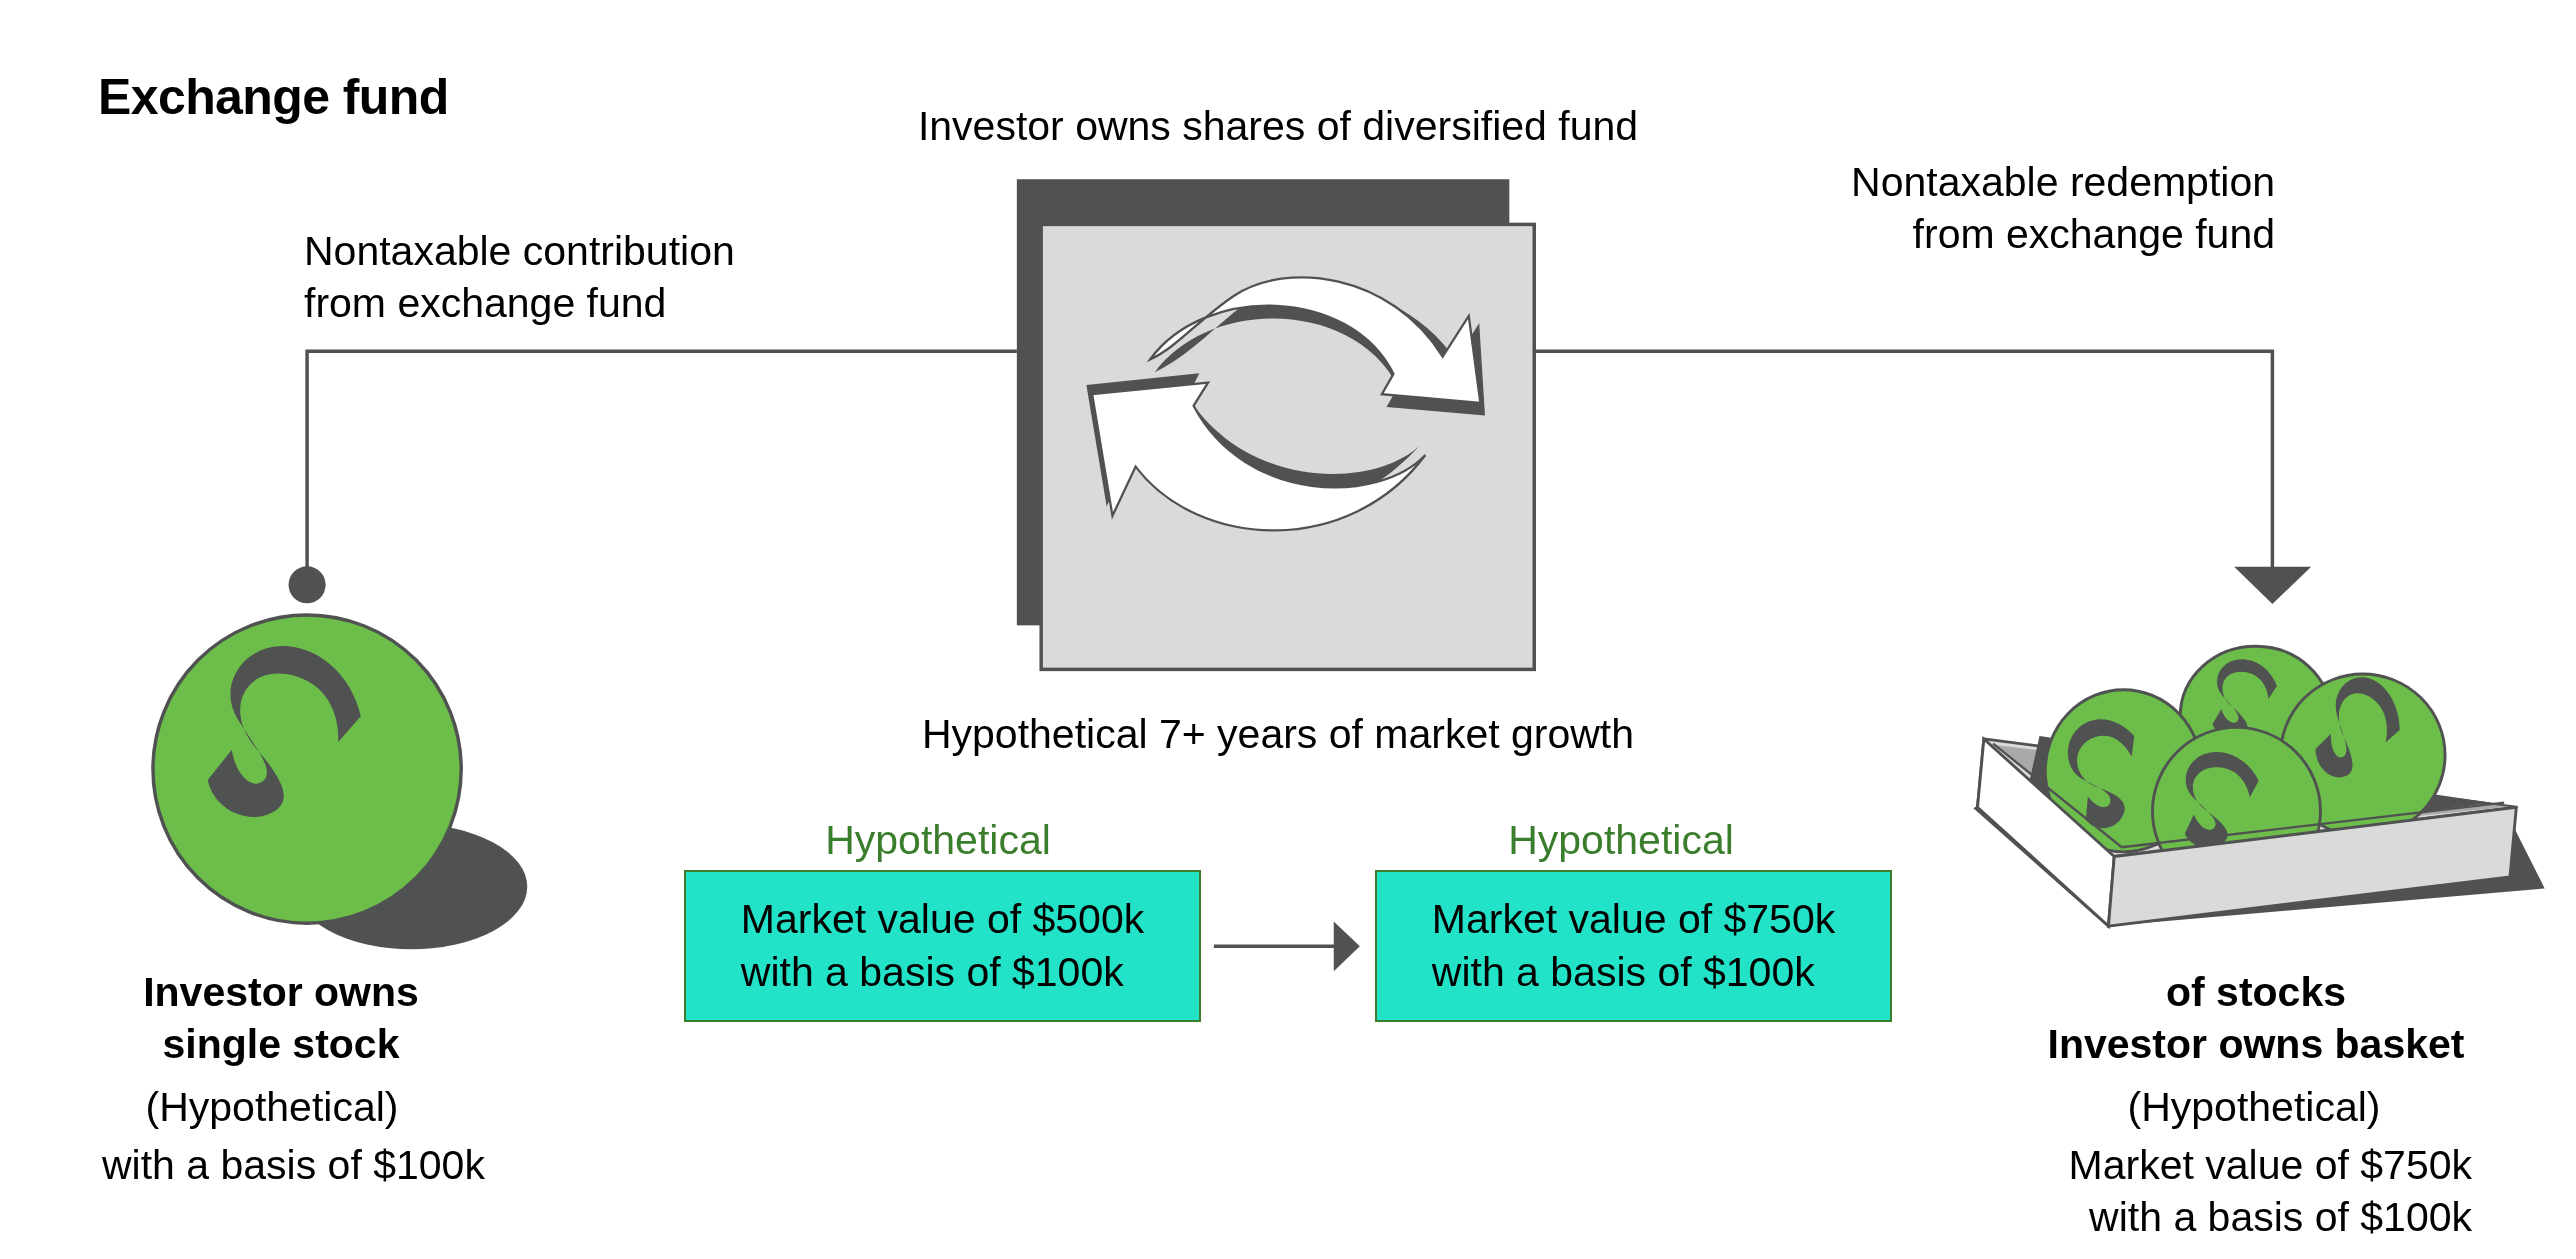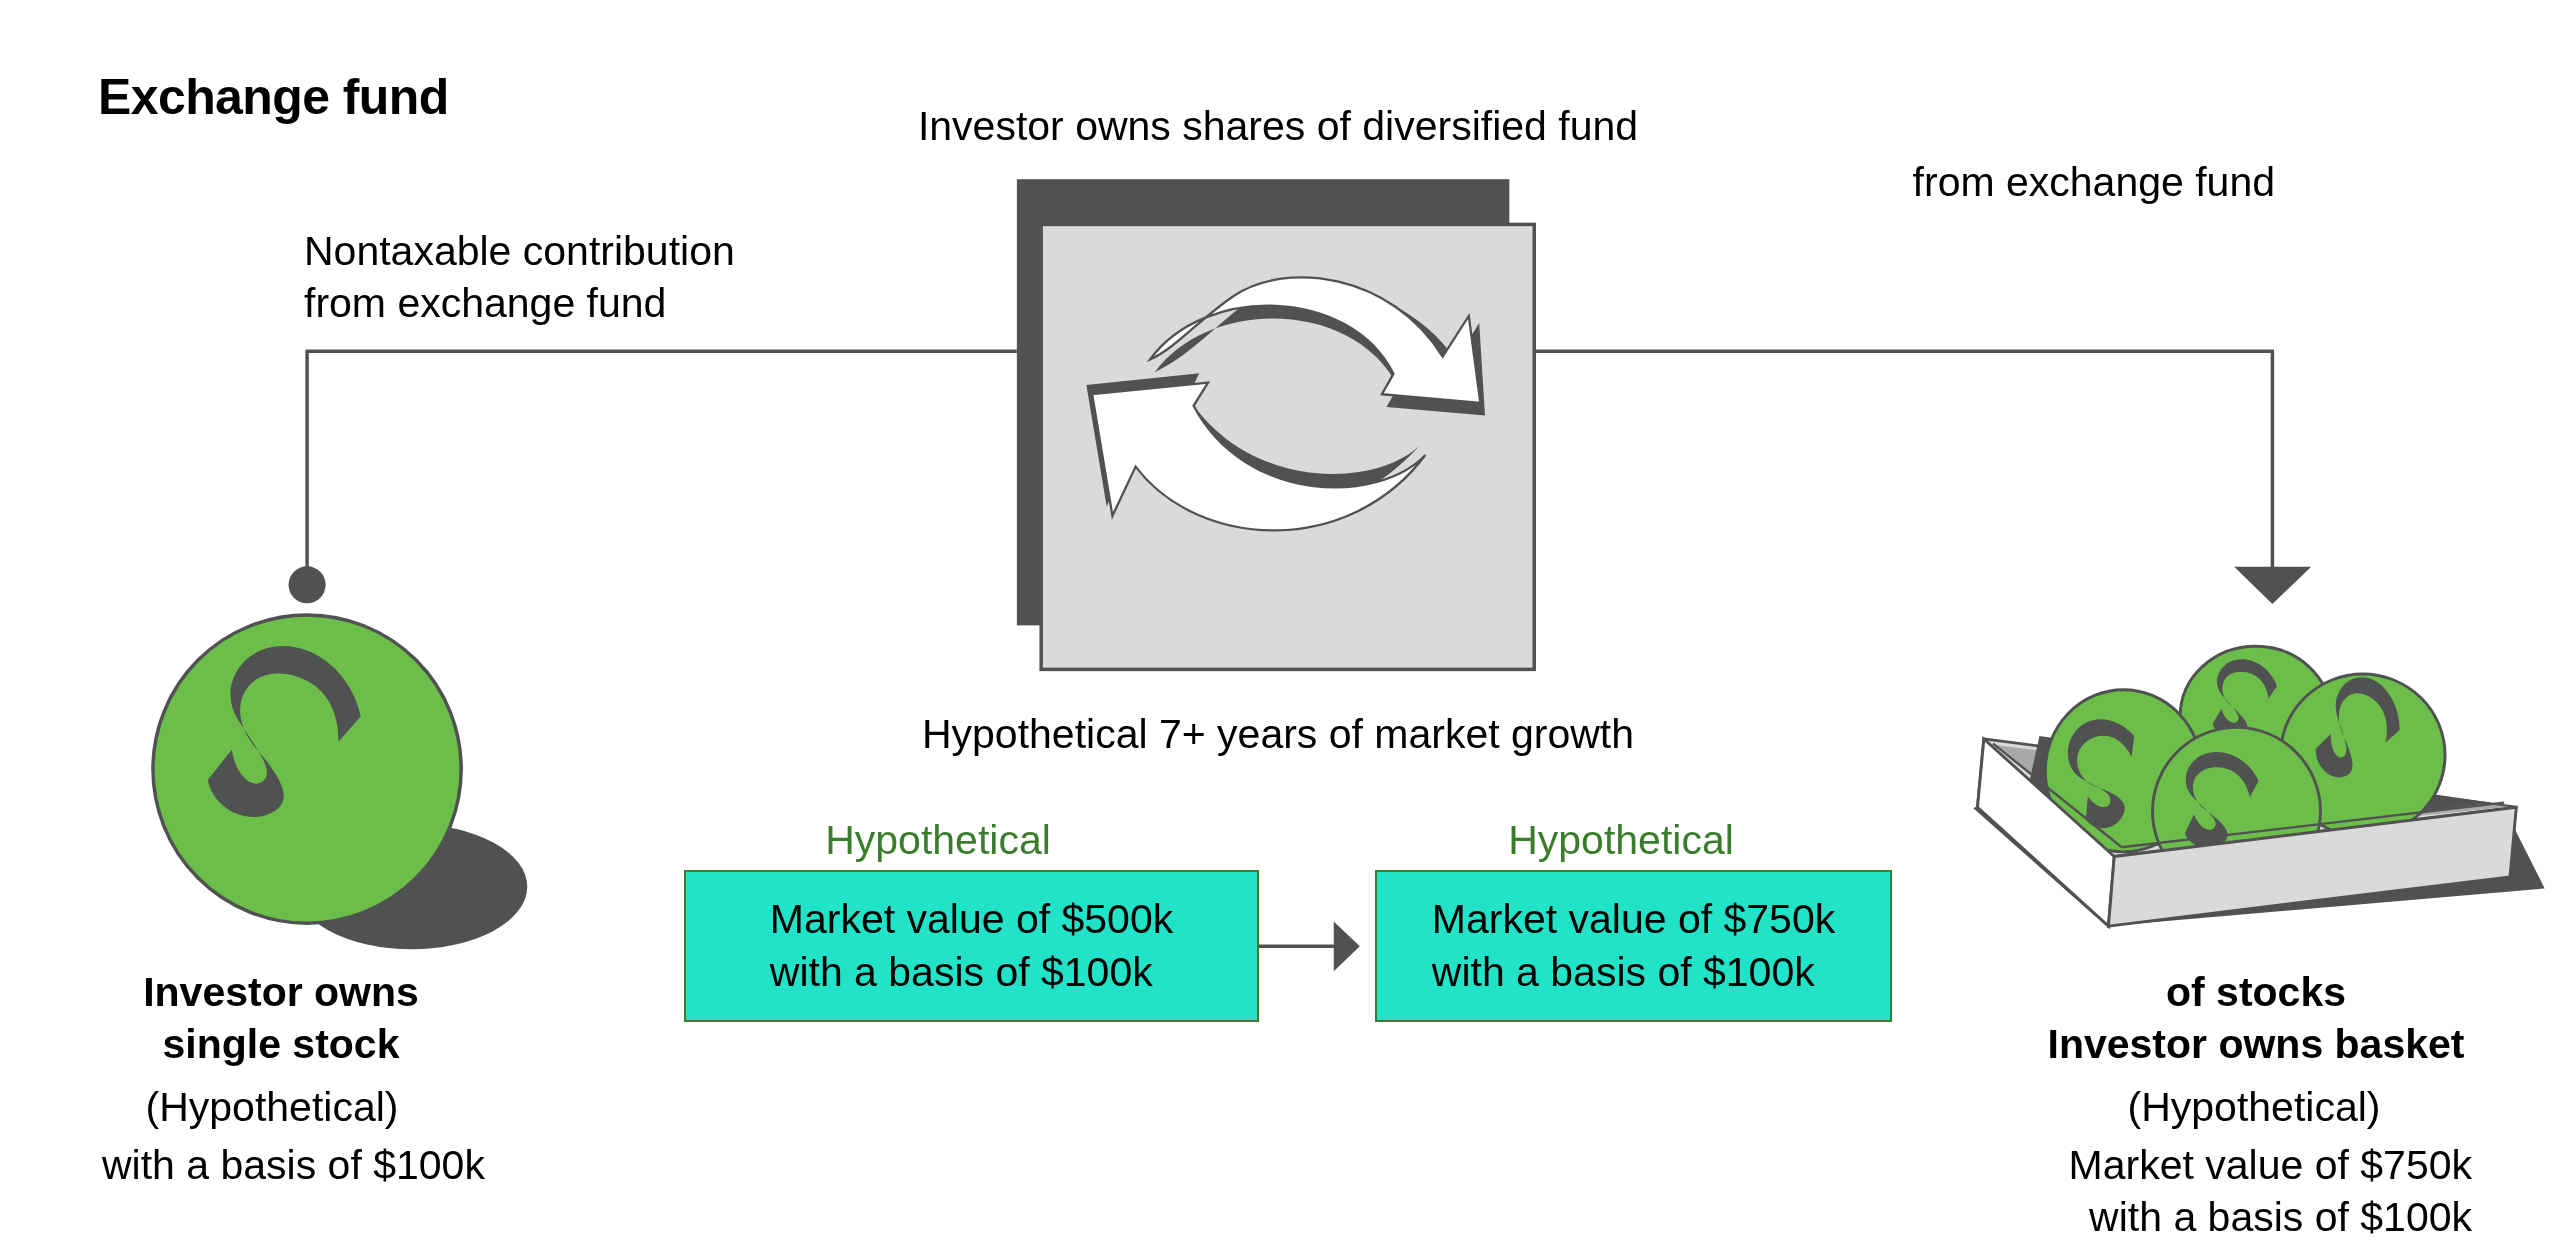--- a/index.html
+++ b/index.html
@@ -102,27 +102,28 @@
 <div class="abs title">Exchange fund</div>
 
 <div class="abs label center" style="left:1278px; top:100px;">Investor owns shares of diversified fund</div>
 
 <div class="abs label" style="left:304px; top:225px;">
   <div>Nontaxable contribution</div>
   <div>from exchange fund</div>
 </div>
 
 <div class="abs label right" style="left:2275px; top:156px;">
+  <div>Nontaxable redemption</div>
   <div>from exchange fund</div>
 </div>
 
 <div class="abs label center" style="left:1278px; top:708px;">Hypothetical 7+ years of market growth</div>
 
 <div class="abs green-label center" style="left:938px; top:817px;">Hypothetical</div>
-<div class="abs value-box" style="left:684px; top:870px; width:575px; height:152px;">
+<div class="abs value-box" style="left:684px; top:870px; width:517px; height:152px;">
   <div class="inner">
     <div>Market value of $500k</div>
     <div>with a basis of $100k</div>
   </div>
 </div>
 
 <div class="abs green-label center" style="left:1621px; top:817px;">Hypothetical</div>
 <div class="abs value-box" style="left:1375px; top:870px; width:517px; height:152px;">
   <div class="inner">
     <div>Market value of $750k</div>

